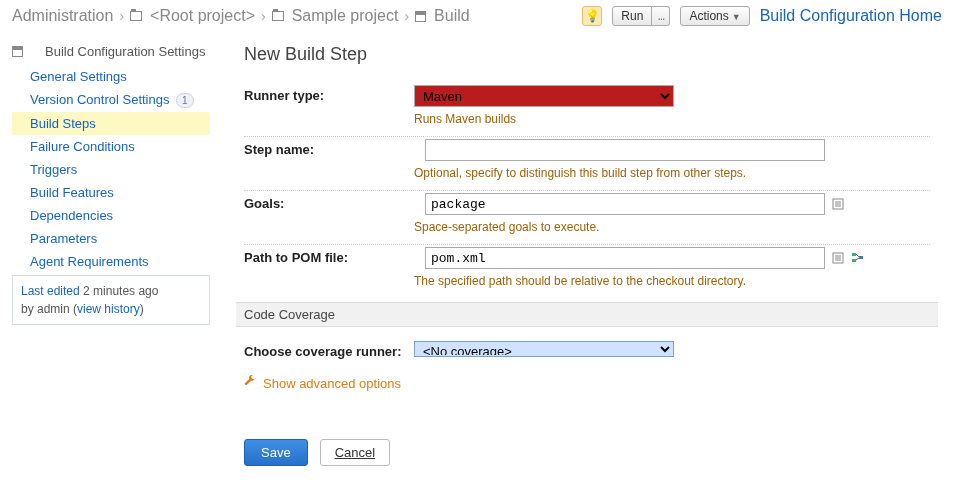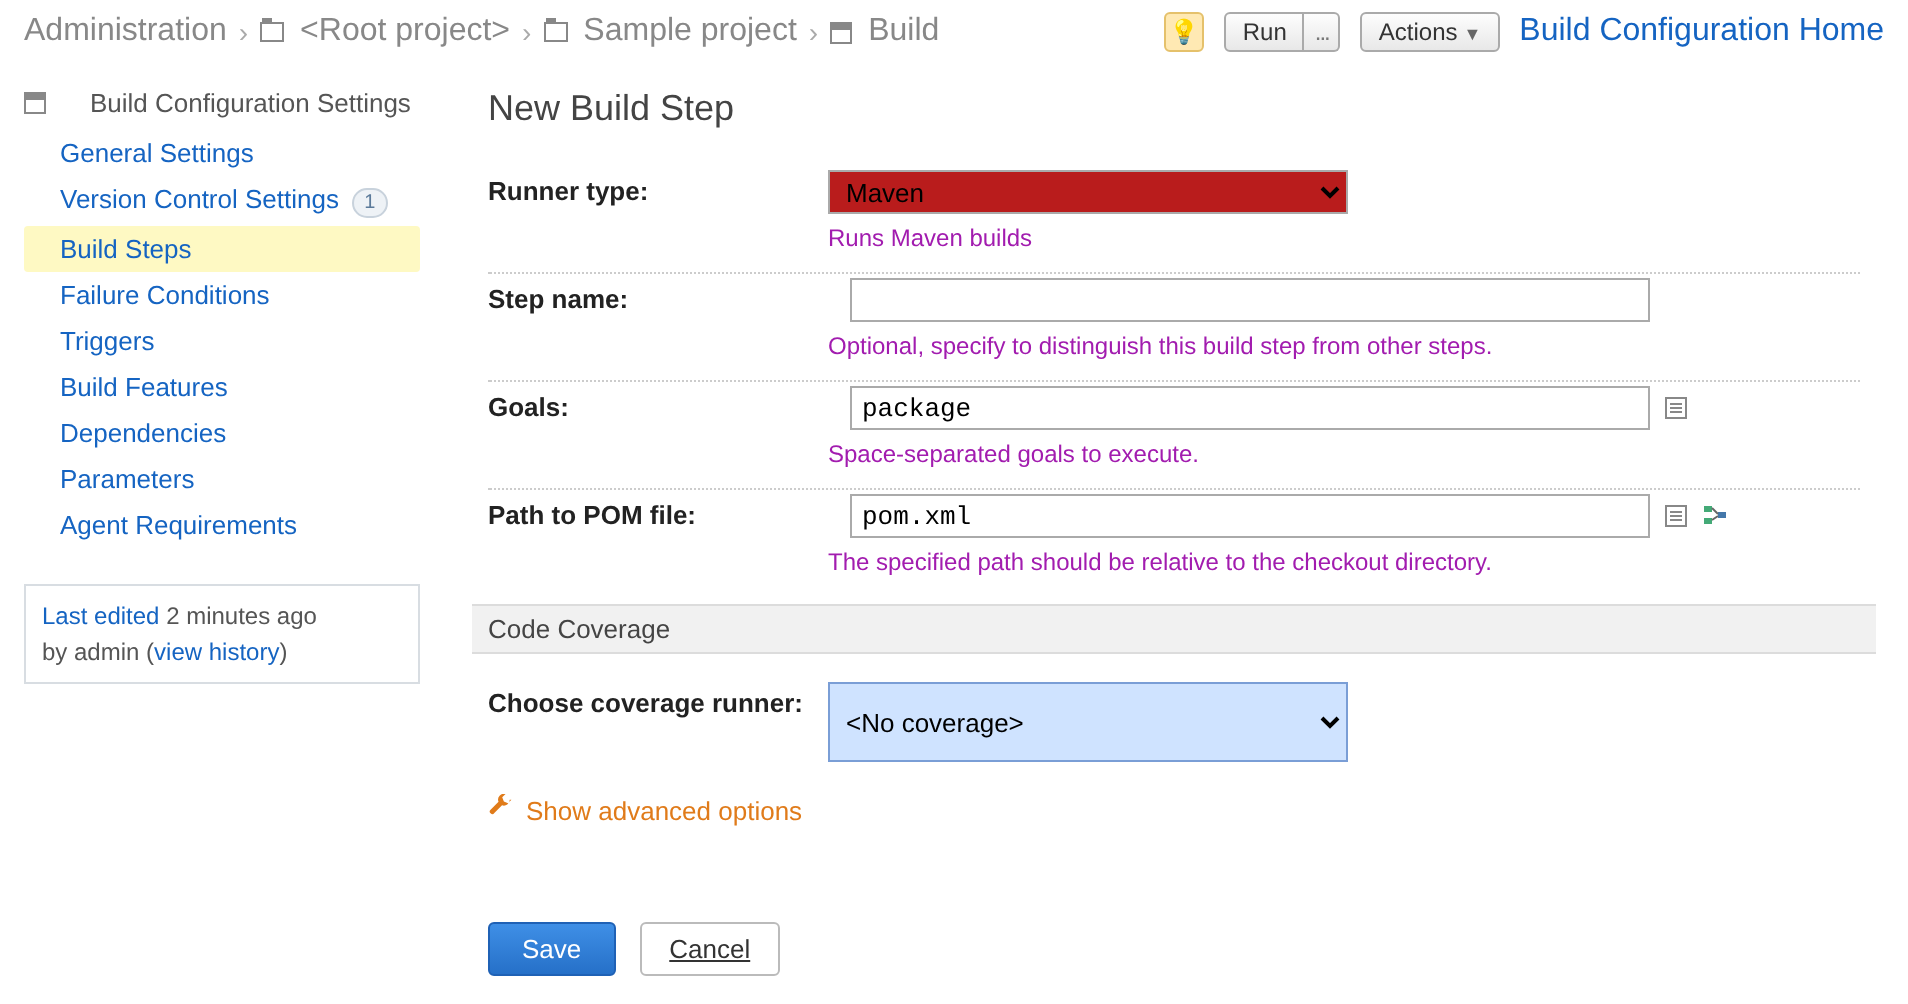--- a/index.html
+++ b/index.html
@@ -28,41 +28,41 @@
 
 
 .side-title { font-size: 13px; color: #555; margin-bottom: 6px; display: flex; align-items: center; gap: 22px; }
 .side-title .cfg-icon2 { display: inline-block; width: 11px; height: 11px; border: 1px solid #888; background: linear-gradient(to bottom, #888 3px, transparent 3px); }
 .side-nav { list-style: none; }
 .side-nav li { padding: 4px 8px 4px 18px; font-size: 13px; }
 .side-nav li a { color: #1564c2; }
 .side-nav li.active { background: #fef9c3; border-radius: 2px; }
 .side-nav li.active a { color: #1564c2; font-weight: normal; }
 .side-nav .badge { display: inline-block; background: #eef2f6; border: 1px solid #c8d2dc; border-radius: 8px; padding: 0 5px; font-size: 10px; color: #4a6; color:#5b7a9a; margin-left: 3px; line-height: 13px; }
-.side-meta { margin-top: 18px; border: 1px solid #d8dde2; padding: 6px 8px; font-size: 12px; color: #555; line-height: 1.5; }
+.side-meta { margin-top: 2px; border: 1px solid #d8dde2; padding: 6px 8px; font-size: 12px; color: #555; line-height: 1.5; }
 .side-meta a { color: #1564c2; }
 
 
 h1 { font-size: 18px; font-weight: normal; color: #444; margin-bottom: 14px; }
 .form-row { display: flex; align-items: flex-start; padding: 6px 0 2px; }
 .form-row .lbl { width: 170px; font-size: 13px; color: #222; font-weight: bold; padding-top: 3px; }
 .form-row .fld { flex: 1; }
-.form-row .hint { color: #a21caf; font-size: 12px; margin-top: 3px; border-top: 1px dotted #ccc; padding-top: 2px; }
+.form-row .hint { color: #a16207; font-size: 12px; margin-top: 3px; border-top: 1px dotted #ccc; padding-top: 2px; }
 .form-row.no-line .hint { border-top: none; }
 .sep-row { border-top: 1px dotted #ccc; margin-top: 8px; padding-top: 2px; }
 
 select.sel { width: 260px; height: 22px; border: 1px solid #aaa; background: #b91c1c; font-family: inherit; font-size: 13px; padding: 1px 4px; }
 input.txt { width: 400px; height: 22px; border: 1px solid #aaa; padding: 2px 5px; font-family: inherit; font-size: 13px; margin-left: 11px; }
 input.txt.mono { font-family: "Courier New", monospace; }
 .fld-line { display: flex; align-items: center; gap: 6px; }
 .mini-icon { width: 14px; height: 14px; display: inline-flex; align-items: center; justify-content: center; color: #777; }
 .mini-icon svg { width: 14px; height: 14px; }
 
 .section-hdr { background: #f1f1f1; border-top: 1px solid #dcdcdc; border-bottom: 1px solid #dcdcdc; padding: 4px 8px; font-size: 13px; color: #444; margin: 12px -8px 8px -8px; }
-.cov-sel { width: 260px; height: 40px; border: 1px solid #7a9ed6; background: #cfe3ff; font-family: inherit; font-size: 13px; padding: 1px 4px; }
+.cov-sel { width: 260px; height: 16px; border: 1px solid #7a9ed6; background: #cfe3ff; font-family: inherit; font-size: 13px; padding: 1px 4px; }
 
 .adv-link { display: flex; align-items: center; gap: 6px; margin-top: 14px; color: #e07b1a; font-size: 13px; }
 .adv-link .wrench { color: #e07b1a; }
 
 .btn-row { margin-top: 48px; display: flex; gap: 12px; }
 .btn-primary { background: #2f7ed8; background: linear-gradient(#3f8fe6,#2670c8); border: 1px solid #1f61b5; color: #fff; border-radius: 3px; padding: 5px 16px; font-size: 13px; cursor: pointer; }
 .btn-secondary { background: #fff; border: 1px solid #bbb; color: #333; border-radius: 3px; padding: 5px 14px; font-size: 13px; cursor: pointer; text-decoration: underline; }
 </style>
 </head>
 <body>

